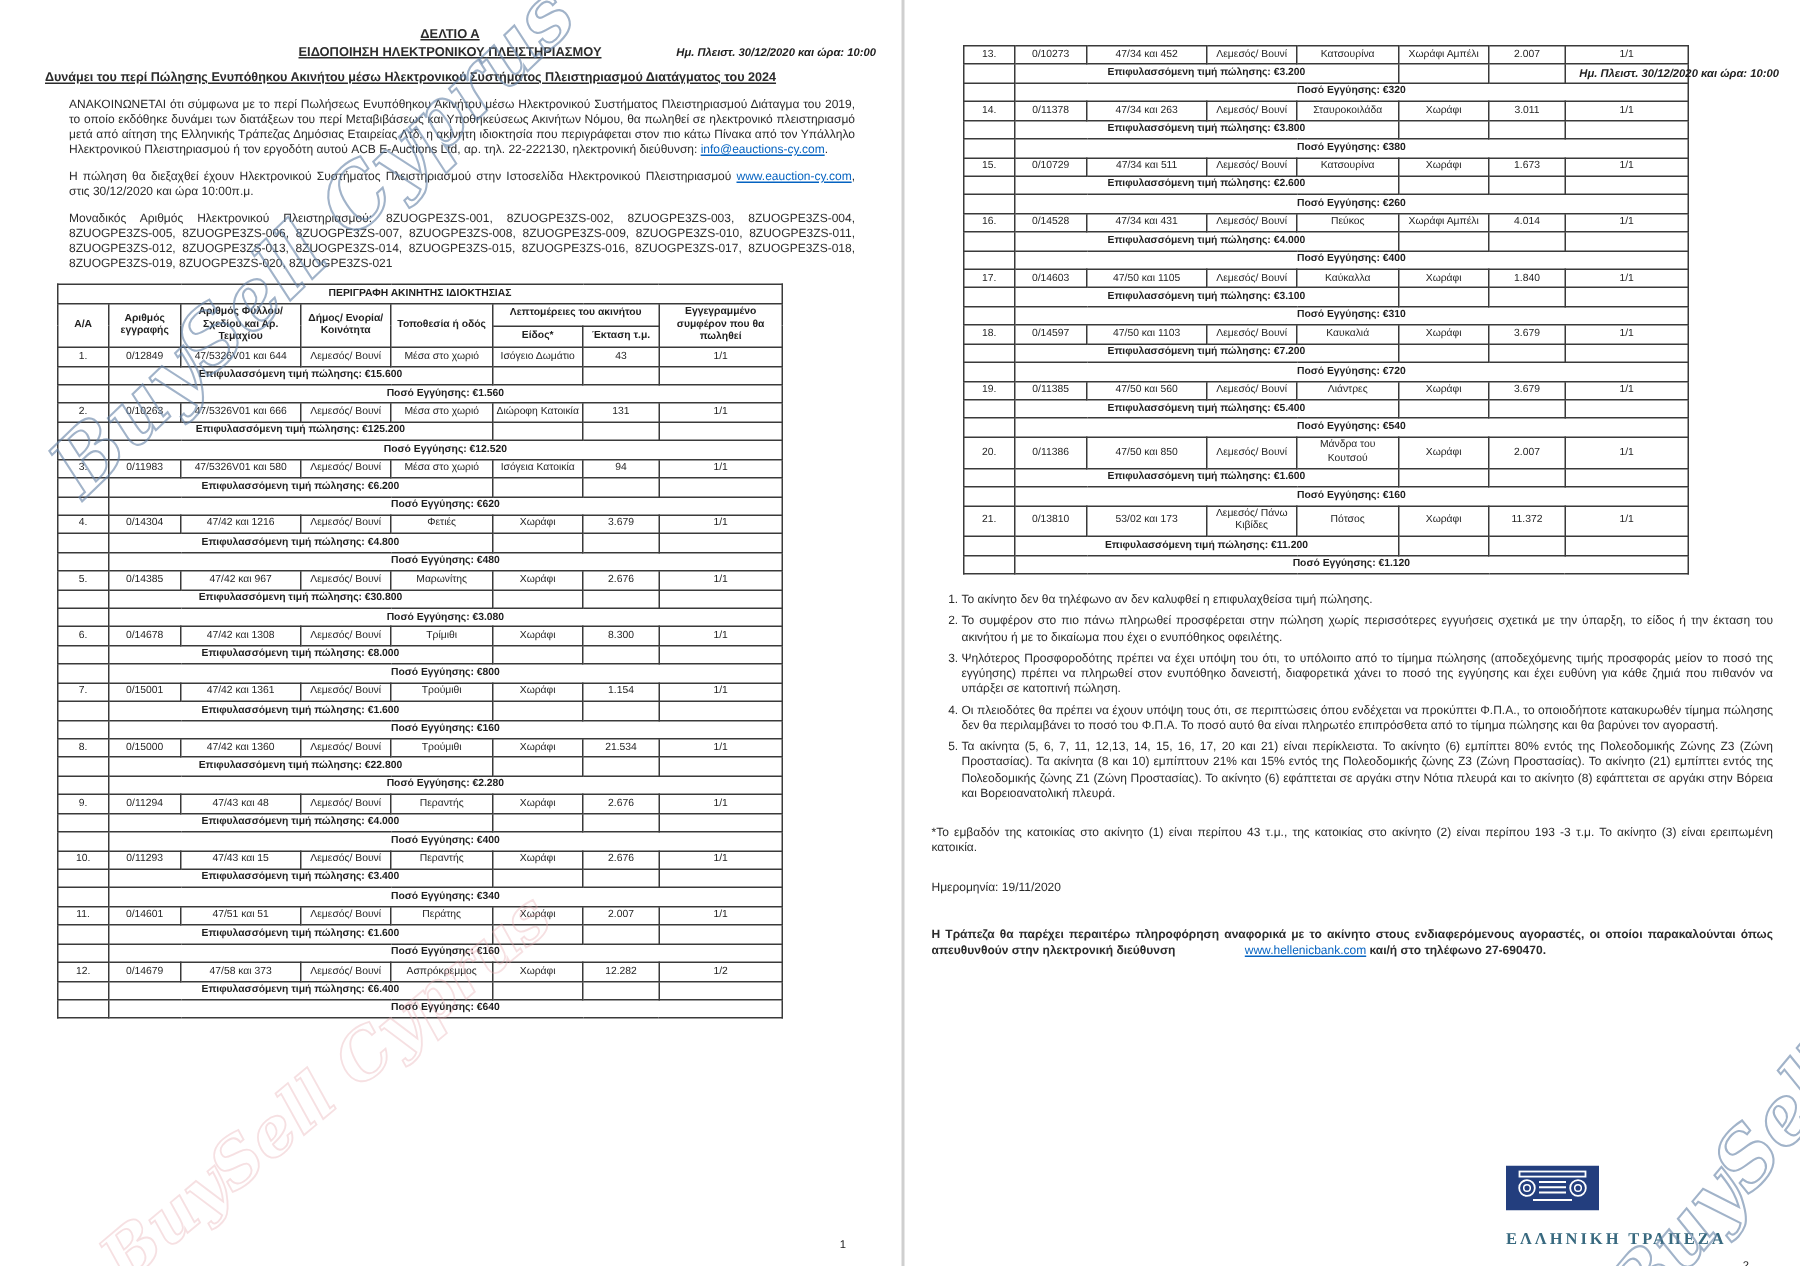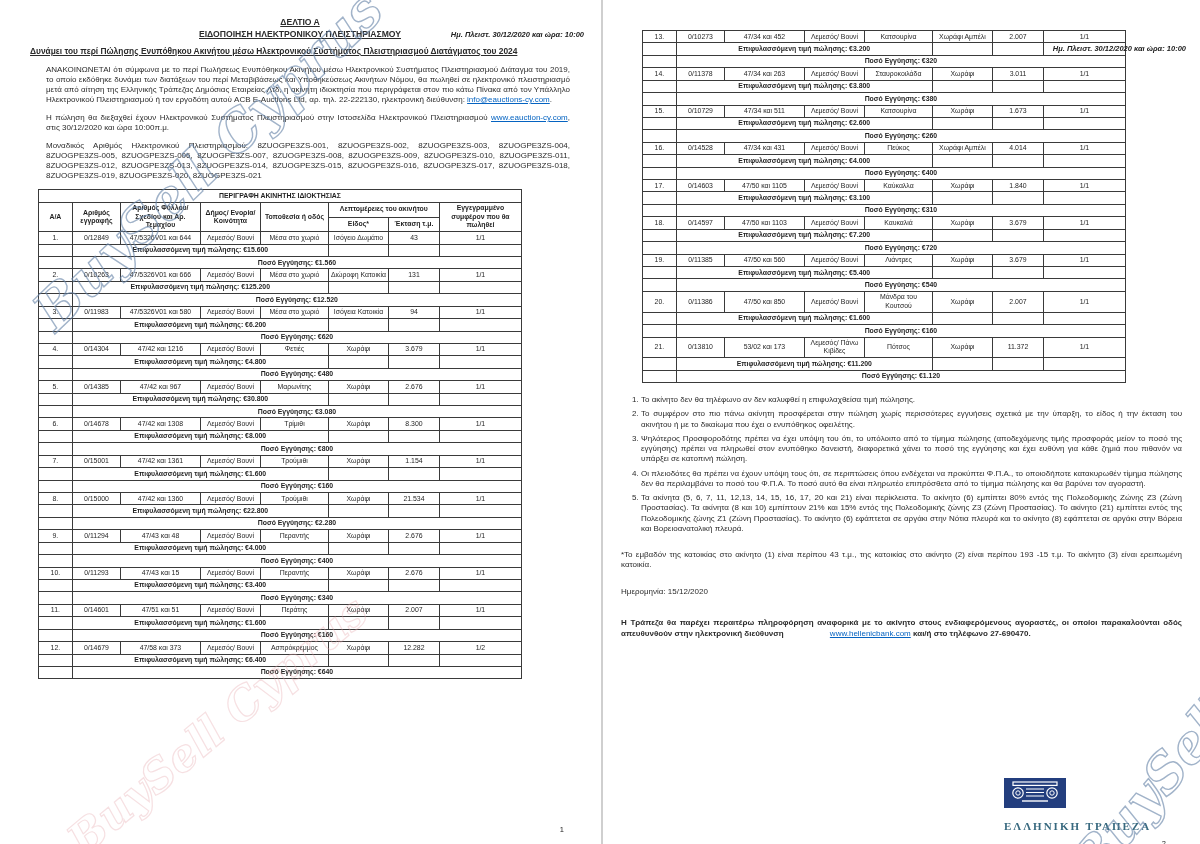--- a/index.html
+++ b/index.html
@@ -580,32 +580,32 @@
           <tr>
             <td></td>
             <td colspan="7" class="sub">Ποσό Εγγύησης: €1.120</td>
           </tr>
         </tbody>
     </table>
 
     <div class="notes">
       <ol>
         <li>Το ακίνητο δεν θα τηλέφωνο αν δεν καλυφθεί η επιφυλαχθείσα τιμή πώλησης.</li>
-        <li>Το συμφέρον στο πιο πάνω ακίνητη προσφέρεται στην πώληση χωρίς περισσότερες εγγυήσεις σχετικά με την ύπαρξη, το είδος ή την έκταση του ακινήτου ή με το δικαίωμα που έχει ο ενυπόθηκος οφειλέτης.</li>
+        <li>Το συμφέρον στο πιο πάνω πληρωθεί προσφέρεται στην πώληση χωρίς περισσότερες εγγυήσεις σχετικά με την ύπαρξη, το είδος ή την έκταση του ακινήτου ή με το δικαίωμα που έχει ο ενυπόθηκος οφειλέτης.</li>
         <li>Ψηλότερος Προσφοροδότης πρέπει να έχει υπόψη του ότι, το υπόλοιπο από το τίμημα πώλησης (αποδεχόμενης τιμής προσφοράς μείον το ποσό της εγγύησης) πρέπει να πληρωθεί στον ενυπόθηκο δανειστή, διαφορετικά χάνει το ποσό της εγγύησης και έχει ευθύνη για κάθε ζημιά που πιθανόν να υπάρξει σε κατοπινή πώληση.</li>
         <li>Οι πλειοδότες θα πρέπει να έχουν υπόψη τους ότι, σε περιπτώσεις όπου ενδέχεται να προκύπτει Φ.Π.Α., το οποιοδήποτε κατακυρωθέν τίμημα πώλησης δεν θα περιλαμβάνει το ποσό του Φ.Π.Α. Το ποσό αυτό θα είναι πληρωτέο επιπρόσθετα από το τίμημα πώλησης και θα βαρύνει τον αγοραστή.</li>
         <li>Τα ακίνητα (5, 6, 7, 11, 12,13, 14, 15, 16, 17, 20 και 21) είναι περίκλειστα. Το ακίνητο (6) εμπίπτει 80% εντός της Πολεοδομικής Ζώνης Ζ3 (Ζώνη Προστασίας). Τα ακίνητα (8 και 10) εμπίπτουν 21% και 15% εντός της Πολεοδομικής ζώνης Ζ3 (Ζώνη Προστασίας). Το ακίνητο (21) εμπίπτει εντός της Πολεοδομικής ζώνης Ζ1 (Ζώνη Προστασίας). Το ακίνητο (6) εφάπτεται σε αργάκι στην Νότια πλευρά και το ακίνητο (8) εφάπτεται σε αργάκι στην Βόρεια και Βορειοανατολική πλευρά.</li>
       </ol>
     </div>
 
-    <p class="footnote">*Το εμβαδόν της κατοικίας στο ακίνητο (1) είναι περίπου 43 τ.μ., της κατοικίας στο ακίνητο (2) είναι περίπου 193 -15 τ.μ. Το ακίνητο (3) είναι ερειπωμένη κατοικία.</p>
-
-    <p class="dateline">Ημερομηνία: 15/12/2020</p>
-
-    <p class="bankpara"><span>Η Τράπεζα θα παρέχει περαιτέρω πληροφόρηση αναφορικά με το ακίνητο στους ενδιαφερόμενους αγοραστές, οι οποίοι παρακαλούνται οδός απευθυνθούν στην ηλεκτρονική διεύθυνση </span><a class="doclink">www.hellenicbank.com</a><span> και/ή στο τηλέφωνο 27-690470.</span></p>
+    <p class="footnote">*Το εμβαδόν της κατοικίας στο ακίνητο (1) είναι περίπου 43 τ.μ., της κατοικίας στο ακίνητο (2) είναι περίπου 193 -3 τ.μ. Το ακίνητο (3) είναι ερειπωμένη κατοικία.</p>
+
+    <p class="dateline">Ημερομηνία: 19/11/2020</p>
+
+    <p class="bankpara"><span>Η Τράπεζα θα παρέχει περαιτέρω πληροφόρηση αναφορικά με το ακίνητο στους ενδιαφερόμενους αγοραστές, οι οποίοι παρακαλούνται όπως απευθυνθούν στην ηλεκτρονική διεύθυνση </span><a class="doclink">www.hellenicbank.com</a><span> και/ή στο τηλέφωνο 27-690470.</span></p>
 
     <div class="logo-block">
       <span class="logo-mark">
         <svg width="62" height="30" viewBox="0 0 62 30">
           <rect x="0" y="0" width="62" height="30" fill="#233e7e"></rect>
           <rect x="9" y="4" width="44" height="3.4" fill="none" stroke="#ffffff" stroke-width="1.2"></rect>
           <circle cx="14" cy="15" r="5.2" fill="none" stroke="#ffffff" stroke-width="1.2"></circle>
           <circle cx="14" cy="15" r="2.2" fill="none" stroke="#ffffff" stroke-width="1"></circle>
           <circle cx="48" cy="15" r="5.2" fill="none" stroke="#ffffff" stroke-width="1.2"></circle>
           <circle cx="48" cy="15" r="2.2" fill="none" stroke="#ffffff" stroke-width="1"></circle>

